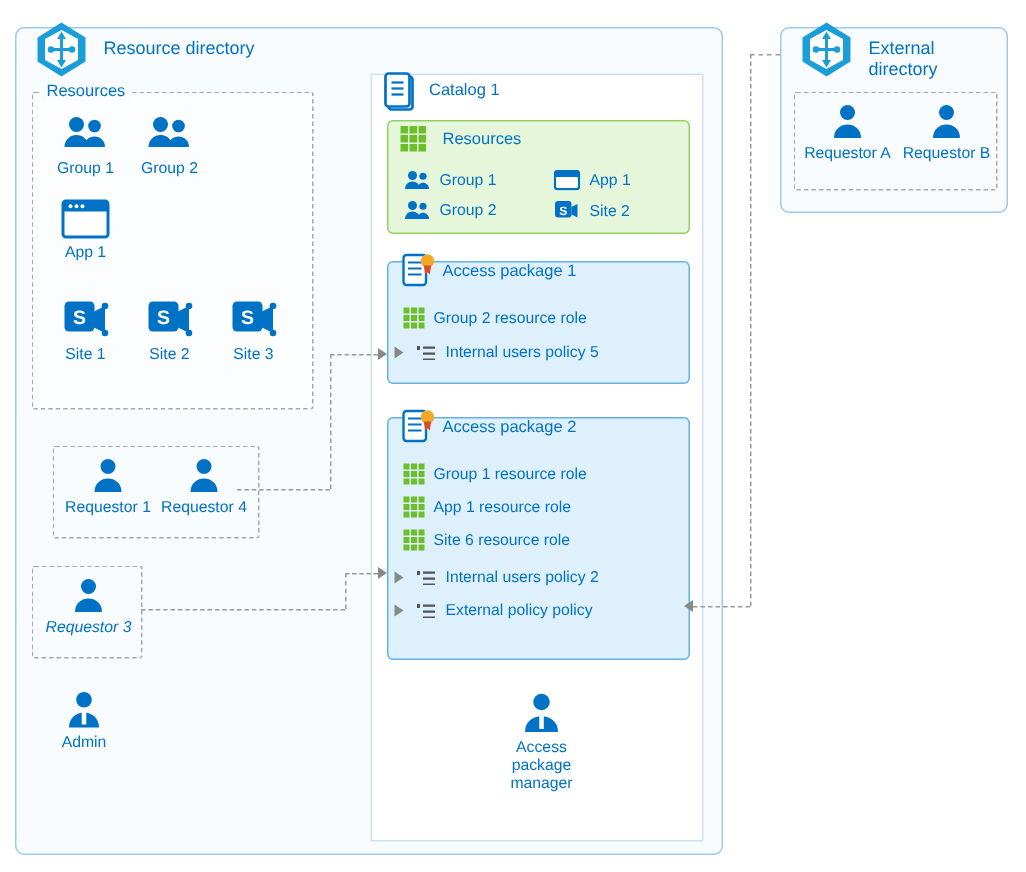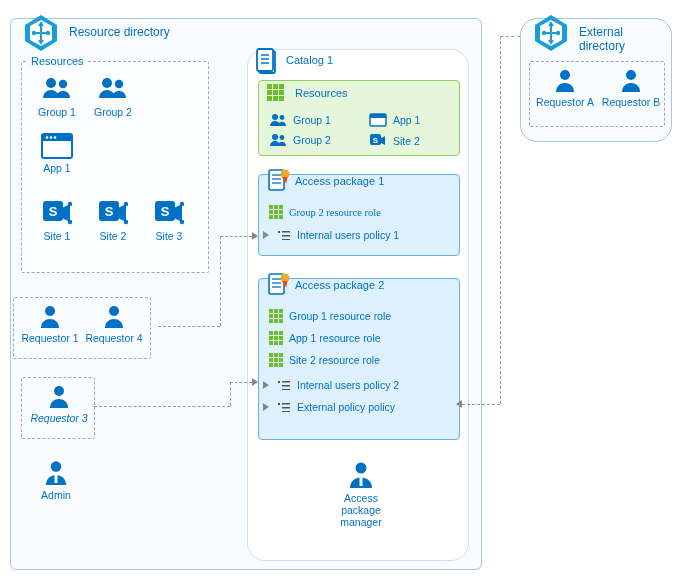--- a/index.html
+++ b/index.html
@@ -47,21 +47,21 @@
     position: absolute;
     text-align: center;
     width: 50px;
   }
   .item-col .lbl { margin-top: 2px; font-size: 10.5px; white-space: nowrap; }
   .icon { display: block; margin: 0 auto; }
 
   .catalog-box {
     position: absolute;
     border: 1px solid #c9e2f4;
-    border-radius: 18px;
+    border-radius: 0;
     background: #fff;
   }
   .catalog-header-icon {
     position: absolute;
     top: -2px; left: 6px;
   }
   .catalog-title {
     position: absolute;
     top: 4px; left: 38px;
     font-size: 11px;
@@ -234,21 +234,21 @@
         <rect x="3" y="3" width="20" height="20" rx="3" fill="#0072c6"></rect>
         <text x="13" y="18" fill="#fff" font-size="13" font-weight="bold" text-anchor="middle">S</text>
         <polygon points="22,10 30,6 30,24 22,20" fill="#0072c6"></polygon>
         <circle cx="30" cy="6" r="2.2" fill="#0072c6"></circle>
           <circle cx="30" cy="24" r="2.2" fill="#0072c6"></circle>
       </svg>
       <div class="lbl">Site 3</div>
     </div>
   </div>
 
-  <div class="dashed-box" style="left:2px; top:278px; width:138px; height:62px;">
+  <div class="dashed-box" style="left:24px; top:278px; width:138px; height:62px;">
     <div class="item-col" style="left:6px; top:6px; width:60px;">
       <svg class="icon" width="26" height="26" viewBox="0 0 26 26">
         <g fill="#0072c6">
             <circle cx="13" cy="7" r="5"></circle>
             <path d="M4 24c0-6 4.5-9 9-9s9 3 9 9z"></path>
           </g>
       </svg>
       <div class="lbl">Requestor 1</div>
     </div>
     <div class="item-col" style="left:70px; top:6px; width:60px;">
@@ -343,28 +343,28 @@
     <div class="sub-box sub-blue" style="left:10px; top:124px; width:202px; height:82px;">
       <svg class="sub-header-icon" width="26" height="26" viewBox="0 0 26 26" style="top:-8px;">
         <rect x="4" y="3" width="15" height="20" rx="2" fill="#fff" stroke="#0072c6" stroke-width="1.6"></rect>
         <line x1="7" y1="8" x2="16" y2="8" stroke="#0072c6" stroke-width="1.3"></line>
         <line x1="7" y1="12" x2="16" y2="12" stroke="#0072c6" stroke-width="1.3"></line>
         <line x1="7" y1="16" x2="16" y2="16" stroke="#0072c6" stroke-width="1.3"></line>
         <circle cx="20" cy="7" r="4.5" fill="#f2a829"></circle>
         <polygon points="17.5,10 22.5,10 21.5,16 20,14.5 18.5,16" fill="#d94e2a"></polygon>
       </svg>
       <div class="sub-title">Access package 1</div>
-      <div class="row" style="top:30px;font-family:Liberation Serif, serif;">
+      <div class="row" style="top:30px;">
         <div class="mini-grid"></div>
         <span>Group 2 resource role</span>
       </div>
       <div class="row" style="top:54px; left:4px;">
         <div class="arrow-in"></div>
         <div class="mini-list"></div>
-        <span>Internal users policy 1</span>
+        <span>Internal users policy 5</span>
       </div>
     </div>
 
     <div class="sub-box sub-blue" style="left:10px; top:228px; width:202px; height:162px;">
       <svg class="sub-header-icon" width="26" height="26" viewBox="0 0 26 26" style="top:-8px;">
         <rect x="4" y="3" width="15" height="20" rx="2" fill="#fff" stroke="#0072c6" stroke-width="1.6"></rect>
         <line x1="7" y1="8" x2="16" y2="8" stroke="#0072c6" stroke-width="1.3"></line>
         <line x1="7" y1="12" x2="16" y2="12" stroke="#0072c6" stroke-width="1.3"></line>
         <line x1="7" y1="16" x2="16" y2="16" stroke="#0072c6" stroke-width="1.3"></line>
         <circle cx="20" cy="7" r="4.5" fill="#f2a829"></circle>
@@ -374,21 +374,21 @@
       <div class="row" style="top:30px;">
         <div class="mini-grid"></div>
         <span>Group 1 resource role</span>
       </div>
       <div class="row" style="top:52px;">
         <div class="mini-grid"></div>
         <span>App 1 resource role</span>
       </div>
       <div class="row" style="top:74px;">
         <div class="mini-grid"></div>
-        <span>Site 2 resource role</span>
+        <span>Site 6 resource role</span>
       </div>
       <div class="row" style="top:100px; left:4px;">
         <div class="arrow-in"></div>
         <div class="mini-list"></div>
         <span>Internal users policy 2</span>
       </div>
       <div class="row" style="top:122px; left:4px;">
         <div class="arrow-in"></div>
         <div class="mini-list"></div>
         <span>External policy policy</span>
@@ -404,21 +404,21 @@
           </g>
         <rect x="13.5" y="16" width="3" height="10" fill="#fff"></rect>
       </svg>
       <div class="lbl" style="white-space:normal;line-height:1.15;">
         <span>Access package manager</span>
       </div>
     </div>
   </div>
 </div>
 
-<div class="dir-box" style="left:520px; top:18px; width:152px; height:124px;border-radius:17px;">
+<div class="dir-box" style="left:520px; top:18px; width:152px; height:124px;">
   <svg class="dir-icon" viewBox="0 0 40 40">
     <polygon points="20,2 36,12 36,28 20,38 4,28 4,12" fill="#1b9dd9"></polygon>
     <polygon points="20,7 31,13 31,27 20,33 9,27 9,13" fill="#fff"></polygon>
     <line x1="20" y1="10" x2="20" y2="30" stroke="#1b9dd9" stroke-width="2"></line>
     <polygon points="20,8 17,13 23,13" fill="#1b9dd9"></polygon>
     <polygon points="20,32 17,27 23,27" fill="#1b9dd9"></polygon>
     <circle cx="13" cy="20" r="2.2" fill="#1b9dd9"></circle>
     <circle cx="27" cy="20" r="2.2" fill="#1b9dd9"></circle>
     <line x1="13" y1="20" x2="27" y2="20" stroke="#1b9dd9" stroke-width="2"></line>
   </svg>

